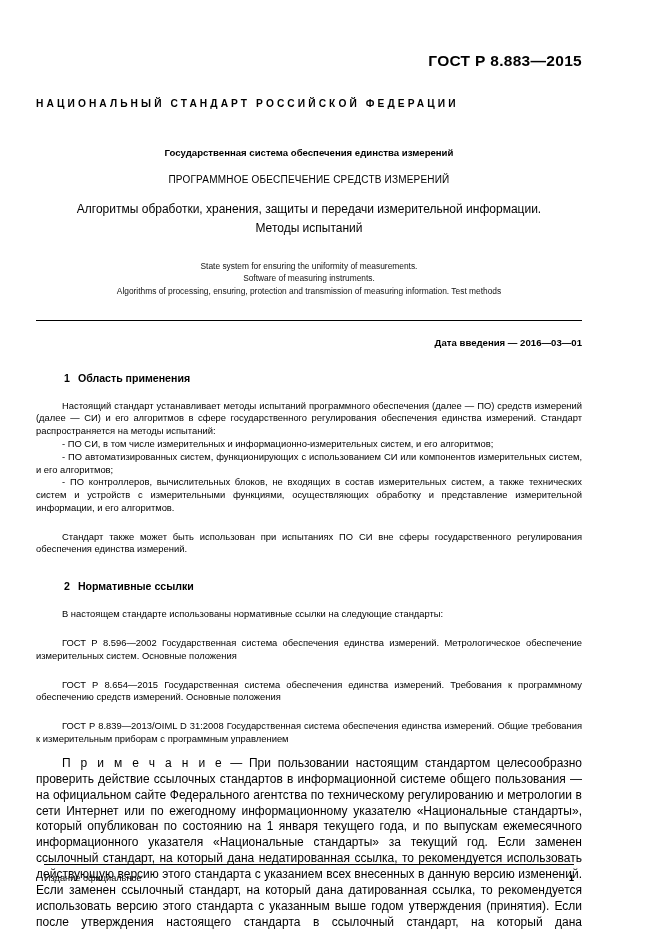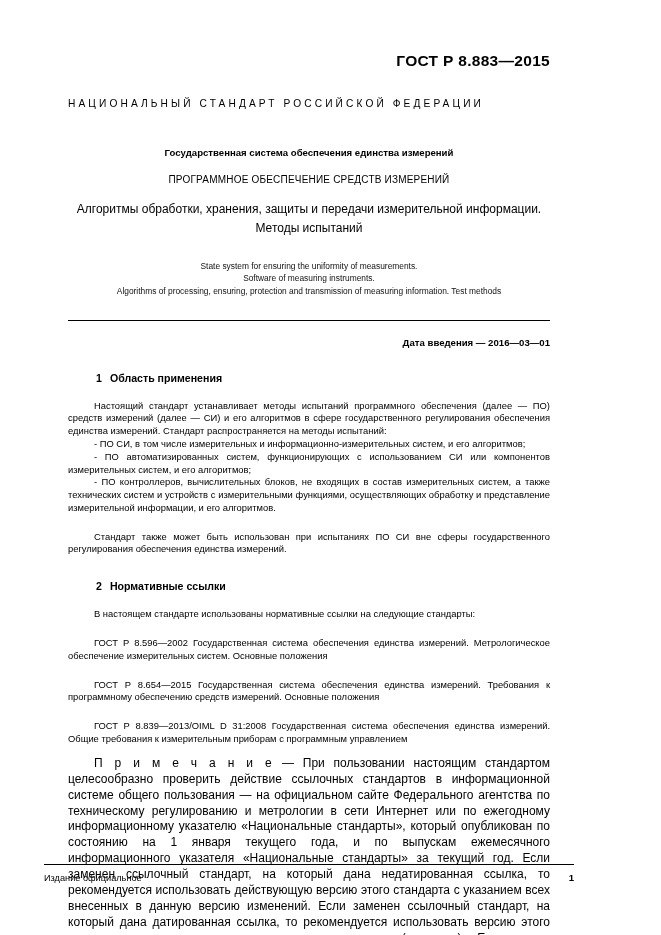--- a/index.html
+++ b/index.html
@@ -14,35 +14,35 @@
     color: #000000;
     position: relative;
     overflow: hidden;
   }
   .page {
     position: absolute;
     left: 0; top: 0;
     width: 618px;
     height: 935px;
     box-sizing: border-box;
-    padding: 0 68px;
+    padding: 0 36px;
   }
 
   
   .std-number {
     text-align: right;
     font-size: 15.5px;
     font-weight: bold;
     letter-spacing: 0.3px;
     margin-top: 52px;
   }
   .nat-standard {
     margin-top: 28px;
     font-size: 10.2px;
-    font-weight: normal;
+    font-weight: bold;
     letter-spacing: 3.1px;
     text-align: left;
     white-space: nowrap;
   }
 
   
   .title-block {
     margin-top: 38px;
     text-align: center;
   }

